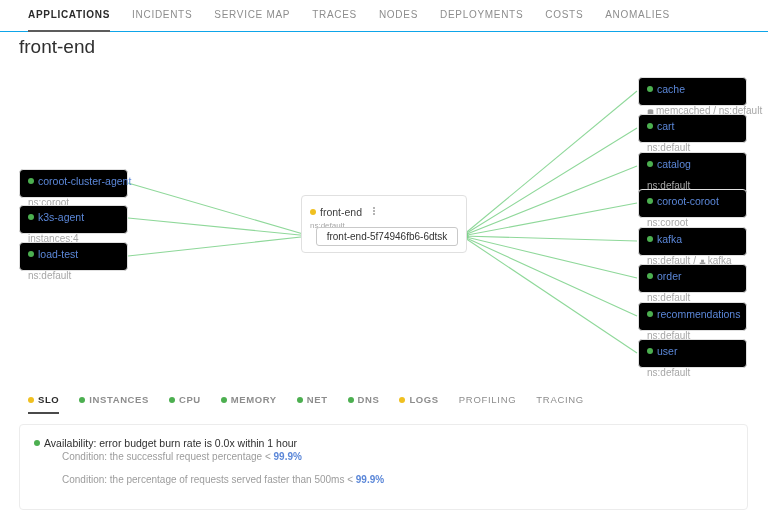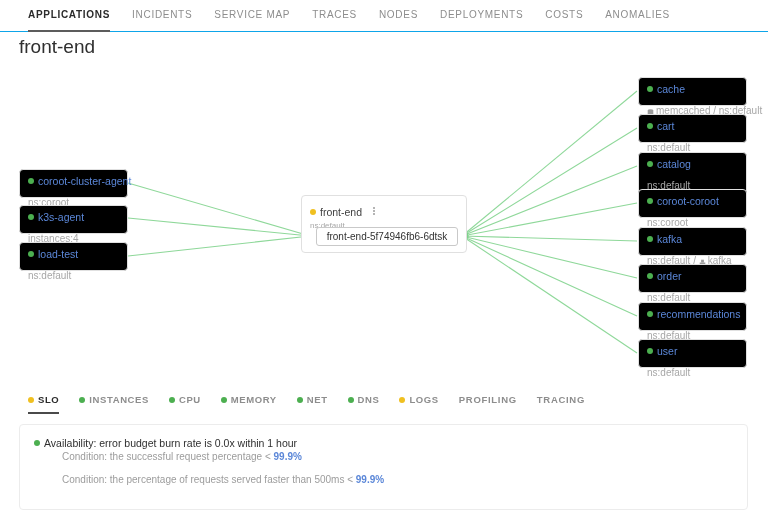--- a/index.html
+++ b/index.html
@@ -76,21 +76,21 @@
     display: flex; align-items: flex-start;
   }
   .subtab {
     font-size: 9.5px; letter-spacing: .6px; color: #8d8d8d; font-weight: bold;
     padding: 4px 0 7px 0; margin-right: 20px; white-space: nowrap;
     border-bottom: 2px solid transparent; display: flex; align-items: center;
   }
   .subtab:first-child { margin-left: 28px; }
   .subtab.active { color: #2b2b2b; border-bottom-color: #4a4a4a; }
   .subtab .dot { width: 6px; height: 6px; margin-right: 4px; top: 0; }
-  .subtab.plain { font-weight: bold; letter-spacing: .7px; justify-content: center; }
+  .subtab.plain { font-weight: normal; letter-spacing: .7px; justify-content: center; }
 
   
   #slopanel {
     position: absolute; left: 19px; top: 424px; width: 729px; height: 86px;
     border: 1px solid #ececec; border-radius: 4px; background: #fff;
     box-sizing: border-box; padding: 11px 0 0 14px;
   }
   .slorow { margin-bottom: 9px; }
   .sloline { font-size: 10.5px; color: #2f2f2f; line-height: 14px; }
   .slocond { font-size: 10px; color: #9c9c9c; line-height: 14px; margin-left: 28px; }

